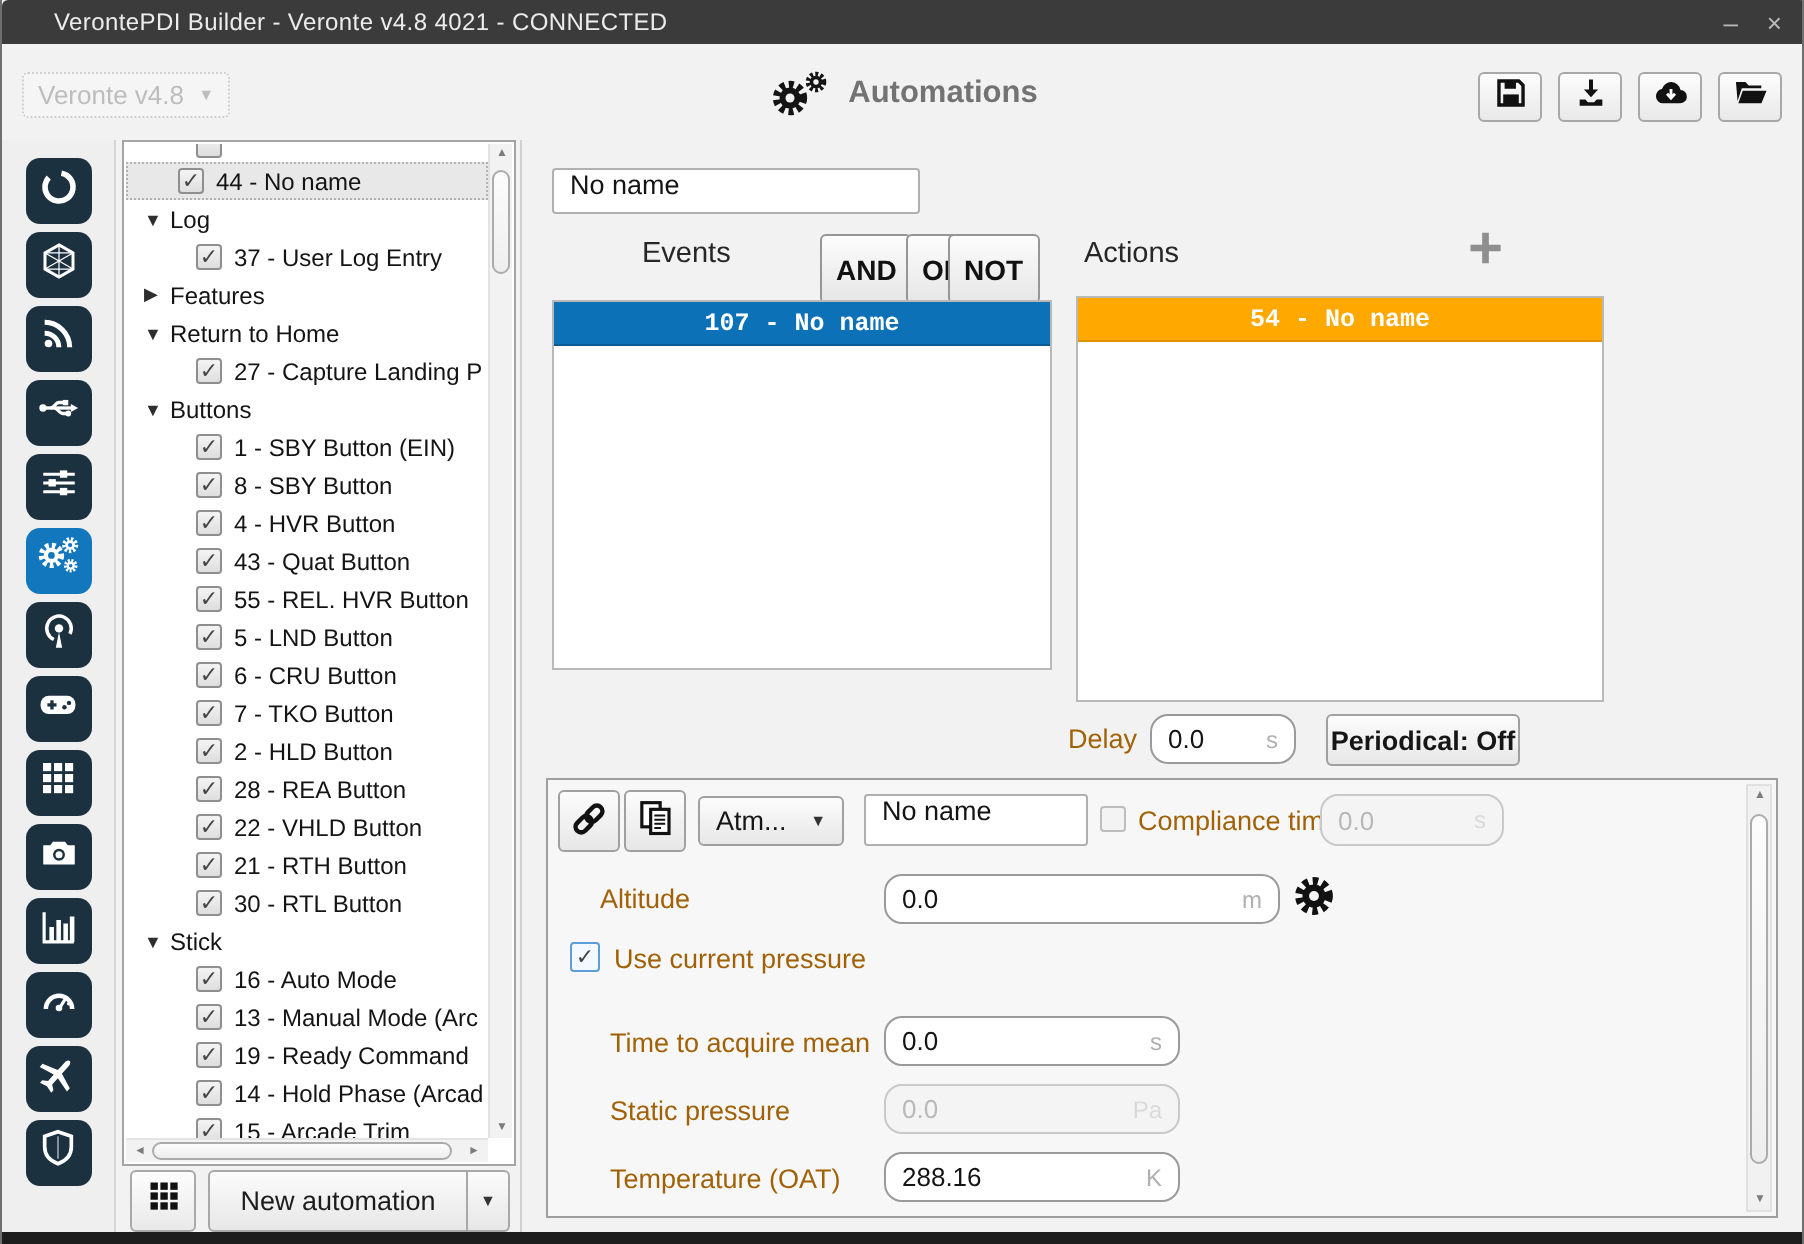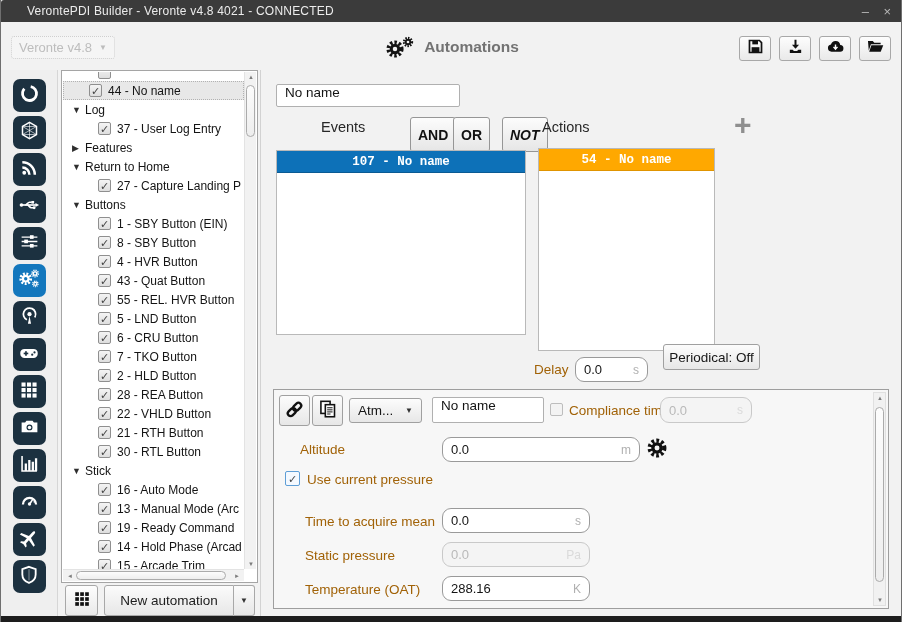--- a/index.html
+++ b/index.html
@@ -477,38 +477,38 @@
 
   <div class="abs divline"></div>
 
   <div class="abs finput" style="left:275px;top:84px;width:184px;height:23px;">
     <span>No name</span>
   </div>
 
   <div class="abs seclabel" style="left:284px;top:119px;margin-left:36px;">Events</div>
   <div class="abs opbtn" style="left:409px;">AND</div>
   <div class="abs opbtn" style="left:452px;">OR</div>
-  <div class="abs opbtn" style="left:501px;font-style:italic;">NOT</div>
+  <div class="abs opbtn" style="left:473px;">NOT</div>
   <div class="abs seclabel" style="left:541px;top:119px;">Actions</div>
   <div class="abs plus" style="left:733px;top:112px;">+</div>
 
   <div class="abs listbox" style="left:275px;top:150px;width:250px;height:185px;">
     <div class="listhead" id="events-head" style="background: rgb(13, 113, 184); border-bottom: 1px solid rgb(10, 90, 147);">107 - No name</div>
   </div>
 
-  <div class="abs listbox" style="left:537px;top:148px;width:177px;height:203px;">
+  <div class="abs listbox" style="left:537px;top:148px;width:264px;height:203px;">
     <div class="listhead" id="actions-head" style="background: rgb(255, 168, 0); border-bottom: 1px solid rgb(224, 148, 0);">54 - No name</div>
   </div>
 
   <div class="abs lbl" style="left:533px;top:362px;">Delay</div>
   <div class="abs rinput" style="left:574px;top:357px;width:73px;height:25px;">
     <span>0.0</span>
     <span class="unit">s</span>
   </div>
-  <div class="abs gbtn" style="left:662px;top:344px;width:97px;height:26px;">Periodical: Off</div>
+  <div class="abs gbtn" style="left:662px;top:357px;width:97px;height:26px;font-weight:bold;">Periodical: Off</div>
 
   <div class="abs editor">
     <div class="abs gbtn" style="left:5px;top:5px;width:31px;height:31px;">
       <span id="link-ic"><svg width="21" height="21" viewBox="0 0 24 24">
             <g fill="none" stroke="#111" stroke-width="2.6" transform="rotate(-45 12 12)">
               <rect x="2.5" y="8.8" width="10.5" height="6.4" rx="3.2"></rect>
               <rect x="11" y="8.8" width="10.5" height="6.4" rx="3.2"></rect>
             </g>
           </svg></span>
     </div>

